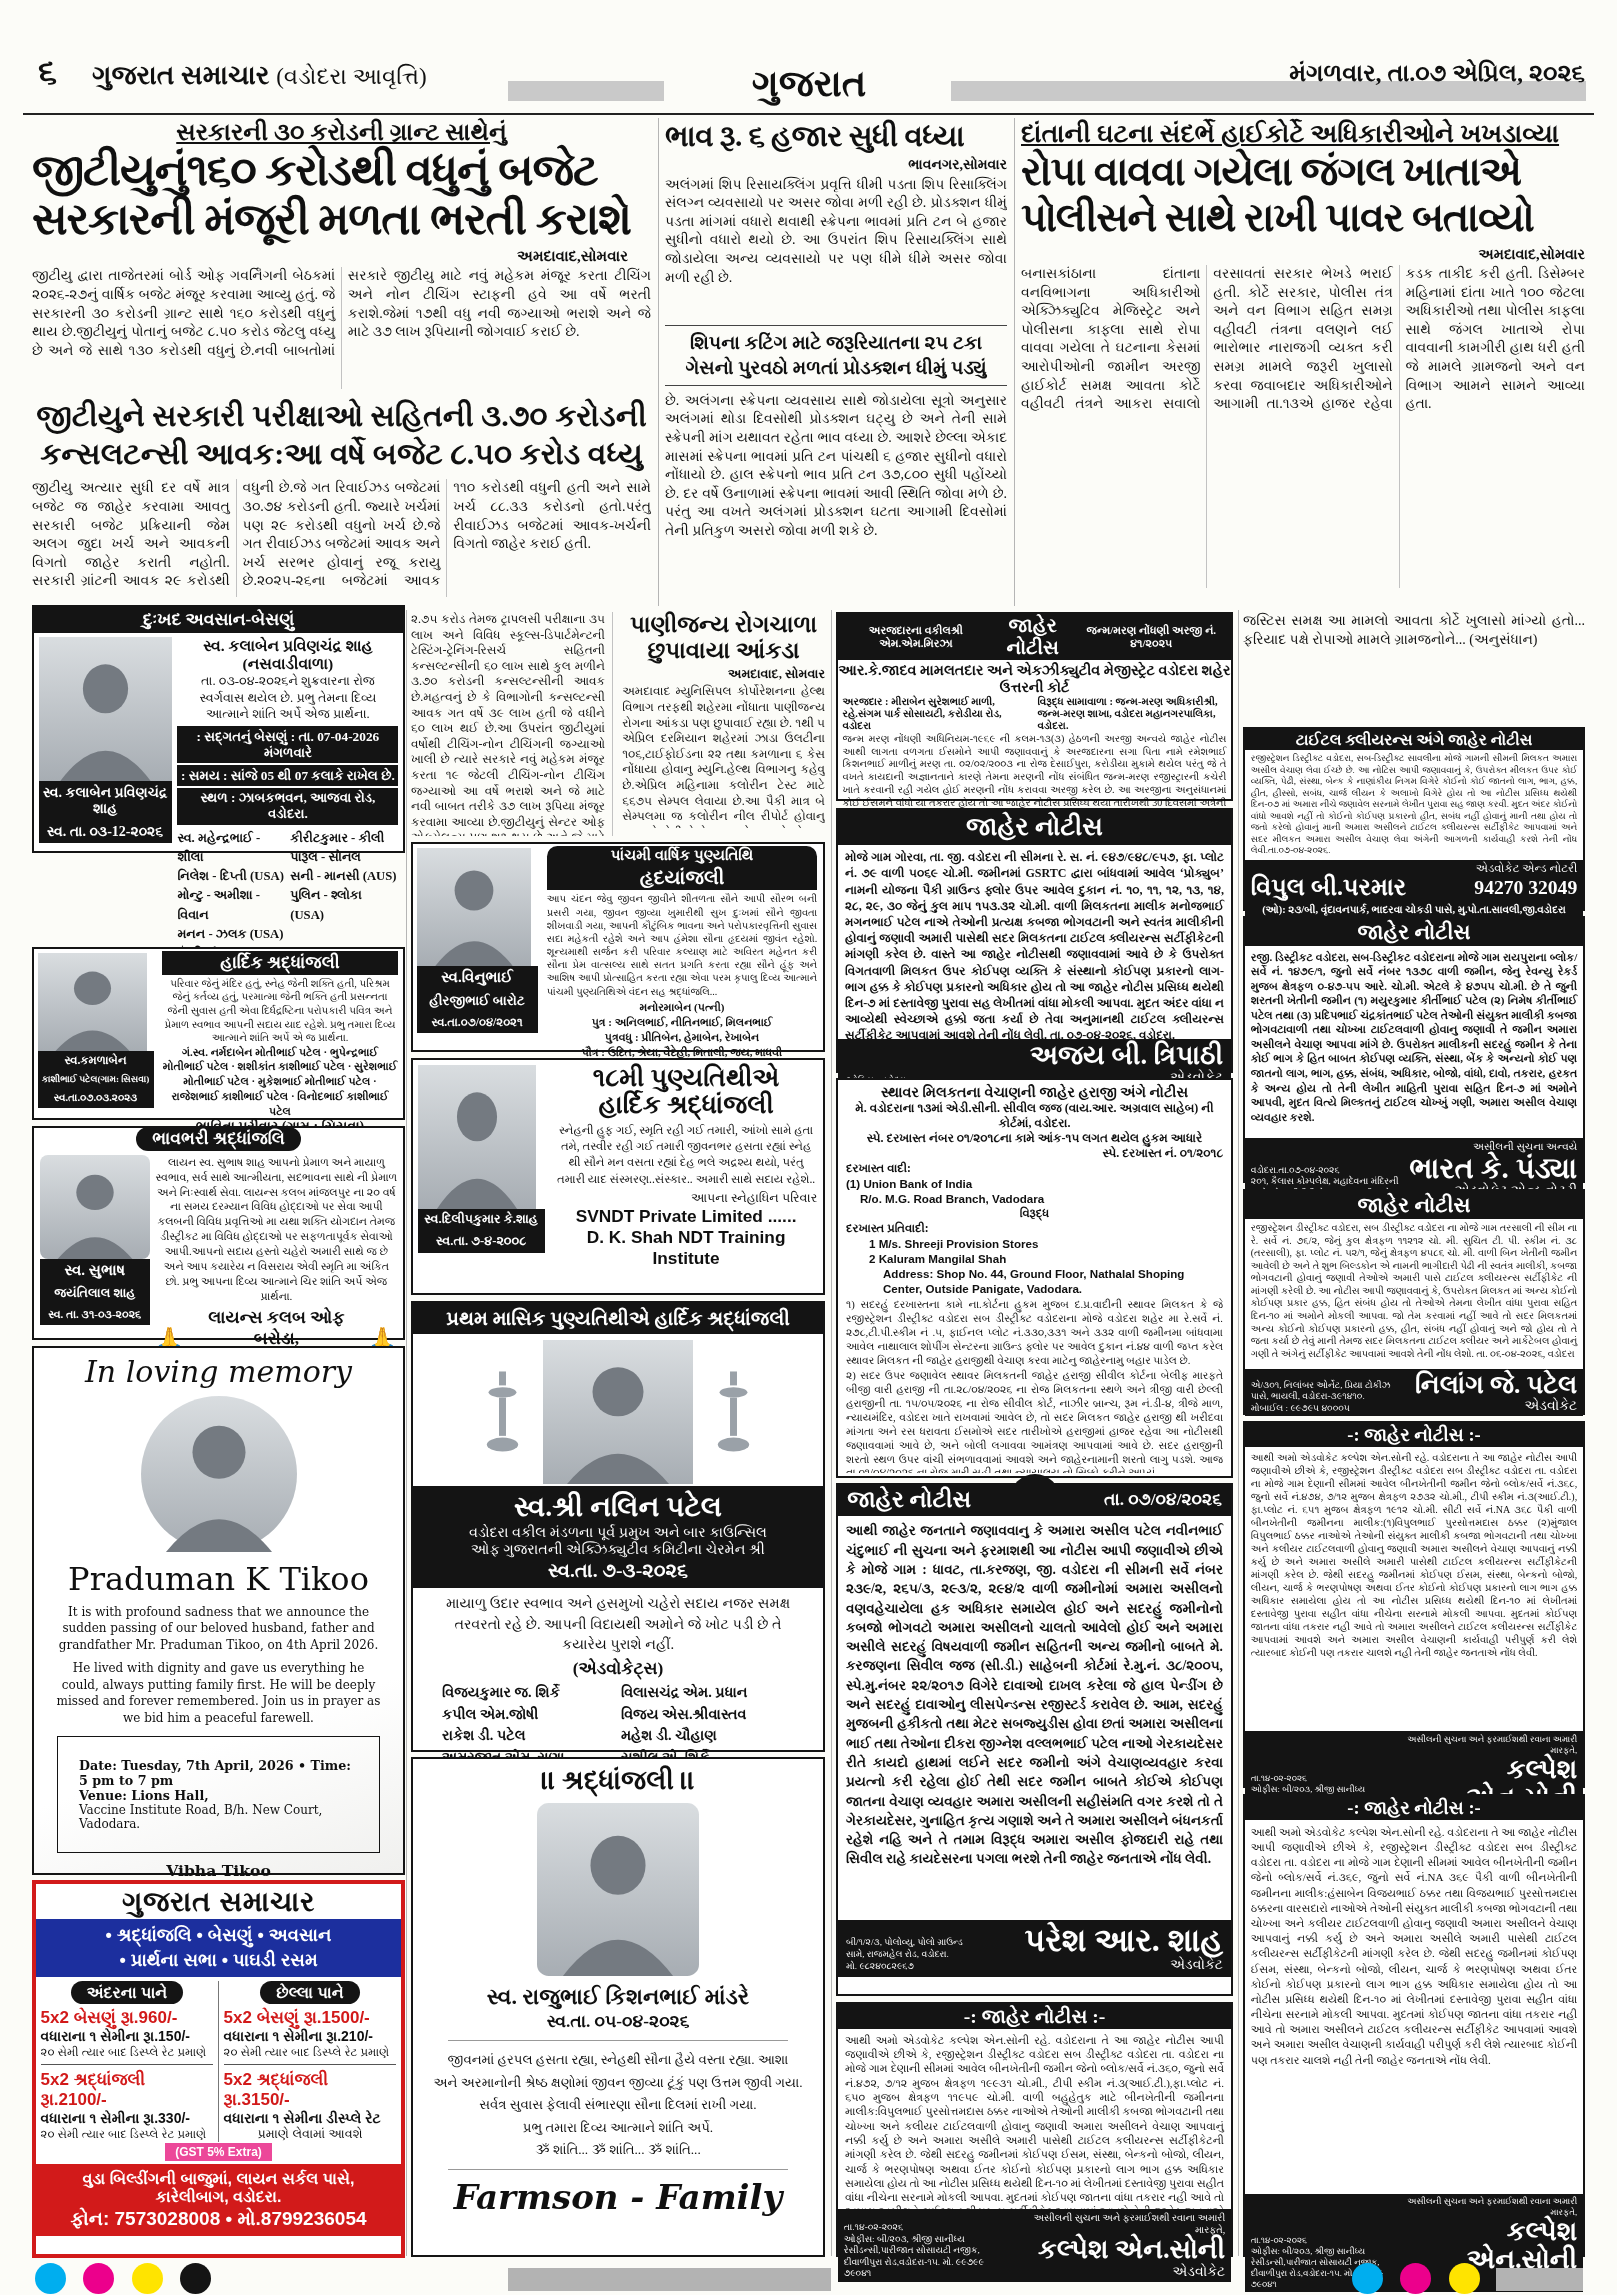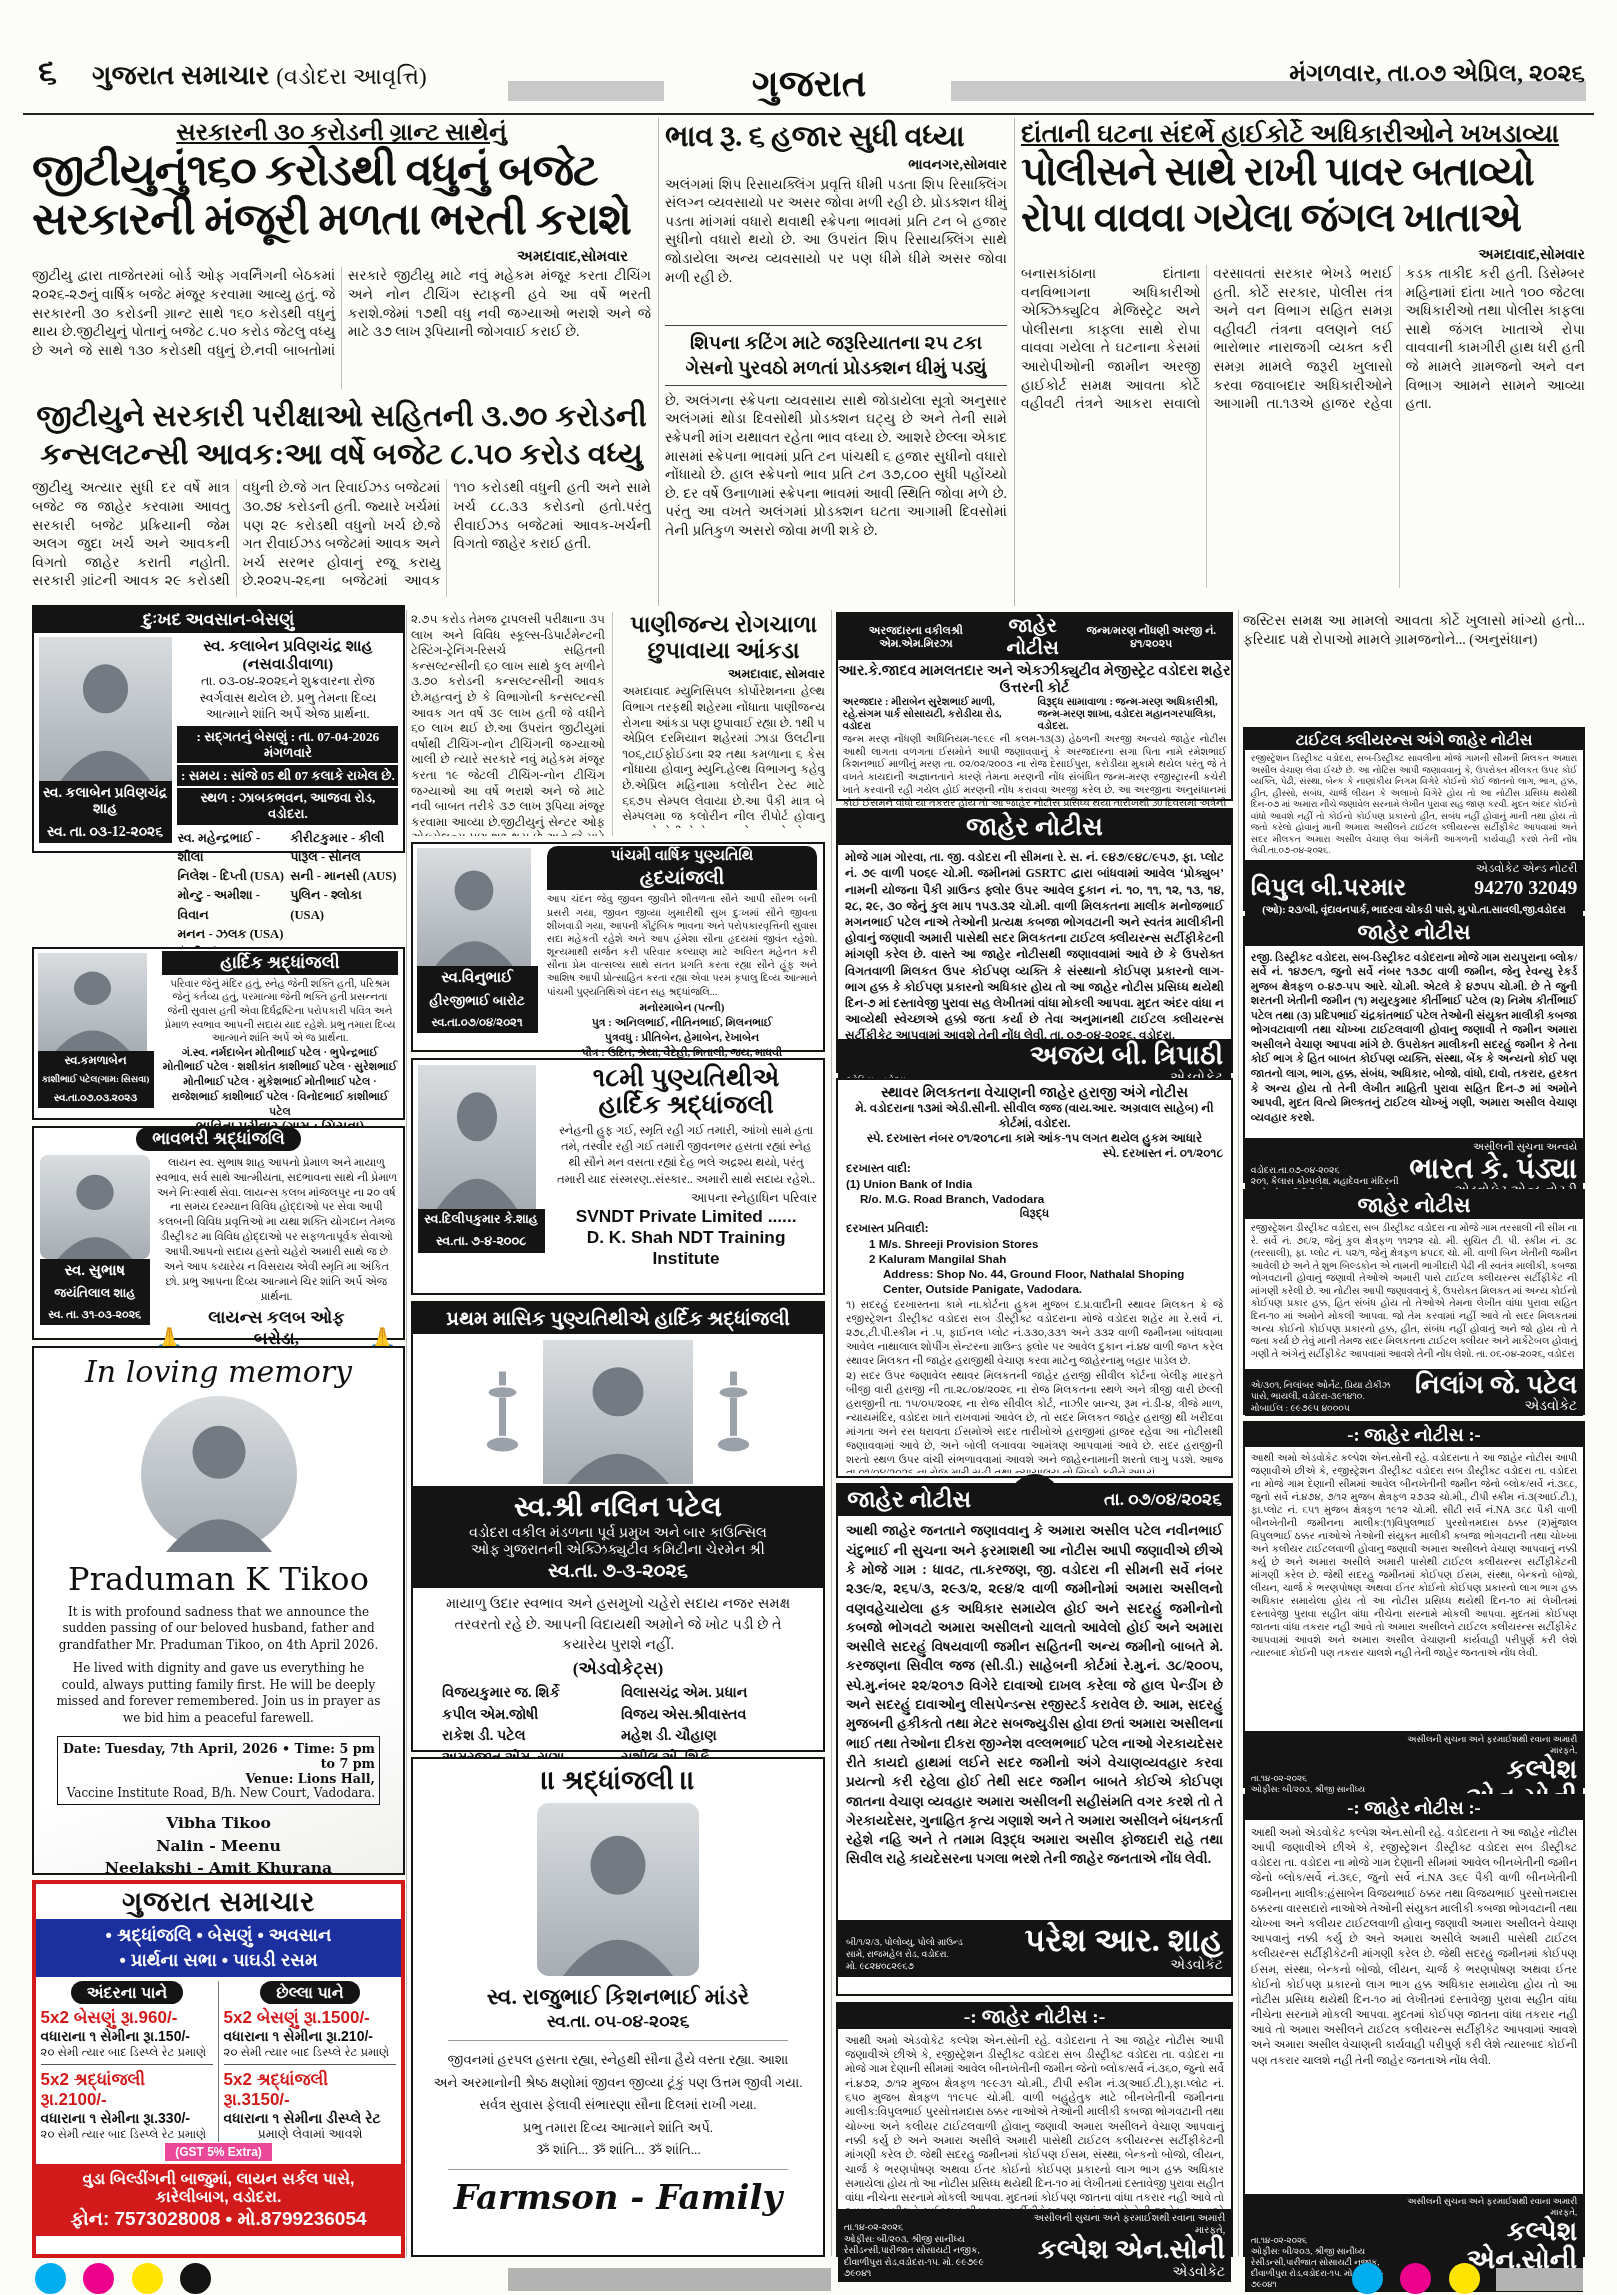--- a/index.html
+++ b/index.html
@@ -66,22 +66,22 @@
   <section class="abs" style="left:665px;top:119px;width:342px;">
     <div class="b" style="font-size:29.5px;line-height:1.18;letter-spacing:-0.6px;margin-bottom:3.5px;">ભાવ રૂ. ૬ હજાર સુધી વધ્યા</div>
     <div class="r b" style="font-size:14px;margin-bottom:2.3px;">ભાવનગર,સોમવાર</div>
     <div class="body-t j" style="height:144px;overflow:hidden;">અલંગમાં શિપ રિસાયક્લિંગ પ્રવૃત્તિ ધીમી પડતા શિપ રિસાક્લિંગ સંલગ્ન વ્યવસાયો પર અસર જોવા મળી રહી છે. પ્રોડક્શન ધીમું પડતા માંગમાં વધારો થવાથી સ્ક્રેપના ભાવમાં પ્રતિ ટન બે હજાર સુધીનો વધારો થયો છે. આ ઉપરાંત શિપ રિસાયક્લિંગ સાથે જોડાયેલા અન્ય વ્યવસાયો પર પણ ધીમે ધીમે અસર જોવા મળી રહી છે.</div>
     <div class="b c" style="font-size:19px;line-height:1.3;margin:5.8px 0;border-top:1.2px solid #444;border-bottom:1.2px solid #444;padding:4.6px 0;">શિપના કટિંગ માટે જરૂરિયાતના ૨૫ ટકા ગેસનો પુરવઠો મળતાં પ્રોડક્શન ધીમું પડ્યું</div>
     <div class="body-t j" style="height:191px;overflow:hidden;">છે. અલંગના સ્ક્રેપના વ્યવસાય સાથે જોડાયેલા સૂત્રો અનુસાર અલંગમાં થોડા દિવસોથી પ્રોડક્શન ઘટ્યુ છે અને તેની સામે સ્ક્રેપની માંગ યથાવત રહેતા ભાવ વધ્યા છે. આશરે છેલ્લા એકાદ માસમાં સ્ક્રેપના ભાવમાં પ્રતિ ટન પાંચથી ૬ હજાર સુધીનો વધારો નોંધાયો છે. હાલ સ્ક્રેપનો ભાવ પ્રતિ ટન ૩૭,૮૦૦ સુધી પહોંચ્યો છે. દર વર્ષે ઉનાળામાં સ્ક્રેપના ભાવમાં આવી સ્થિતિ જોવા મળે છે. પરંતુ આ વખતે અલંગમાં પ્રોડક્શન ઘટતા આગામી દિવસોમાં તેની પ્રતિકુળ અસરો જોવા મળી શકે છે.</div>
   </section>
 
   <section class="abs" style="left:1021px;top:119px;width:564px;">
     <div class="b u" style="font-size:25.4px;">દાંતાની ઘટના સંદર્ભે હાઈકોર્ટે અધિકારીઓને ખખડાવ્યા</div>
+    <div class="b" style="font-size:40px;line-height:1.15;letter-spacing:-1.2px;">રોપા વાવવા ગયેલા જંગલ ખાતાએ</div>
     <div class="b" style="font-size:40px;line-height:1.15;letter-spacing:-1.2px;">પોલીસને સાથે રાખી પાવર બતાવ્યો</div>
-    <div class="b" style="font-size:40px;line-height:1.15;letter-spacing:-1.2px;">રોપા વાવવા ગયેલા જંગલ ખાતાએ</div>
     <div class="r b" style="font-size:14.4px;margin:4.6px 0 2.3px;">અમદાવાદ,સોમવાર</div>
     <div class="cols-3 body-t j" style="height:323px;overflow:hidden;">બનાસકાંઠાના દાંતાના વનવિભાગના અધિકારીઓ એક્ઝિક્યુટિવ મેજિસ્ટ્રેટ અને પોલીસના કાફલા સાથે રોપા વાવવા ગયેલા તે ઘટનાના કેસમાં આરોપીઓની જામીન અરજી હાઈકોર્ટ સમક્ષ આવતા કોર્ટે વહીવટી તંત્રને આકરા સવાલો વરસાવતાં સરકાર ભેખડે ભરાઈ હતી. કોર્ટે સરકાર, પોલીસ તંત્ર અને વન વિભાગ સહિત સમગ્ર વહીવટી તંત્રના વલણને લઈ ભારોભાર નારાજગી વ્યક્ત કરી સમગ્ર મામલે જરૂરી ખુલાસો કરવા જવાબદાર અધિકારીઓને આગામી તા.૧૩એ હાજર રહેવા કડક તાકીદ કરી હતી. ડિસેમ્બર મહિનામાં દાંતા ખાતે ૧૦૦ જેટલા અધિકારીઓ તથા પોલીસ કાફલા સાથે જંગલ ખાતાએ રોપા વાવવાની કામગીરી હાથ ધરી હતી જે મામલે ગ્રામજનો અને વન વિભાગ આમને સામને આવ્યા હતા.</div>
   </section>
 
   <div class="rule-v" style="left:406px;top:610px;height:1646px;"></div>
   <div class="rule-v" style="left:831px;top:610px;height:1646px;"></div>
   <div class="rule-v" style="left:1238px;top:610px;height:1646px;"></div>
 
   <section class="abs obit-box" style="left:32px;top:605px;width:373px;height:248px;">
     <div class="bar" style="font-size:17.3px;padding:2.9px 0;">દુઃખદ અવસાન-બેસણું</div>
@@ -183,21 +183,21 @@
     <div class="c script-title" style="font-size:30px;margin-top:5.8px;">In loving memory</div>
     <div class="photo" style="width:156px;height:156px;border-radius:50%;margin:7px auto 0;">
       <svg viewBox="0 0 100 100" preserveAspectRatio="none">
           <circle cx="50" cy="36" r="17" fill="#747a81"></circle>
           <path d="M16 100 Q50 58 84 100 Z" fill="#747a81"></path>
         </svg>
     </div>
     <div class="c" style="font-size:32px;margin-top:8px;">Praduman K Tikoo</div>
     <div class="c" style="font-size:12px;line-height:1.4;padding:5.8px 19.6px 0;">It is with profound sadness that we announce the sudden passing of our beloved husband, father and grandfather Mr. Praduman Tikoo, on 4th April 2026.</div>
     <div class="c" style="font-size:12px;line-height:1.4;padding:5.8px 19.6px 0;">He lived with dignity and gave us everything he could, always putting family first. He will be deeply missed and forever remembered. Join us in prayer as we bid him a peaceful farewell.</div>
-    <div style="border:1.2px solid #141414;margin:9.2px 23px 0;padding:4px;text-align:right;">
+    <div style="border:1.2px solid #141414;margin:9.2px 23px 0;padding:21px;text-align:left;">
       <div class="b" style="font-size:12.7px;">Date: Tuesday, 7th April, 2026 • Time: 5 pm to 7 pm</div>
       <div class="b" style="font-size:12.7px;">Venue: Lions Hall,</div>
       <div style="font-size:12px;">Vaccine Institute Road, B/h. New Court, Vadodara.</div>
     </div>
     <div class="c b" style="font-size:15.6px;line-height:1.45;margin-top:7px;">
       <div>Vibha Tikoo</div>
       <div>Nalin - Meenu</div>
       <div>Neelakshi - Amit Khurana</div>
       <div>Armaan - Zoe - Ishaan</div>
     </div>

